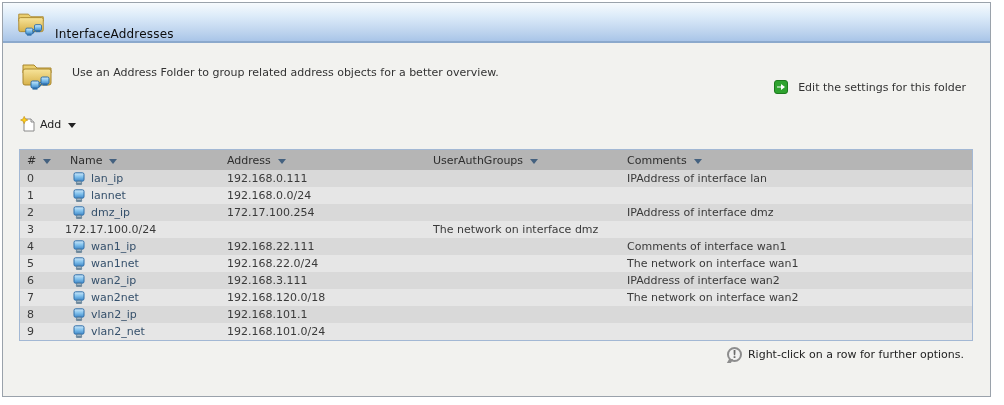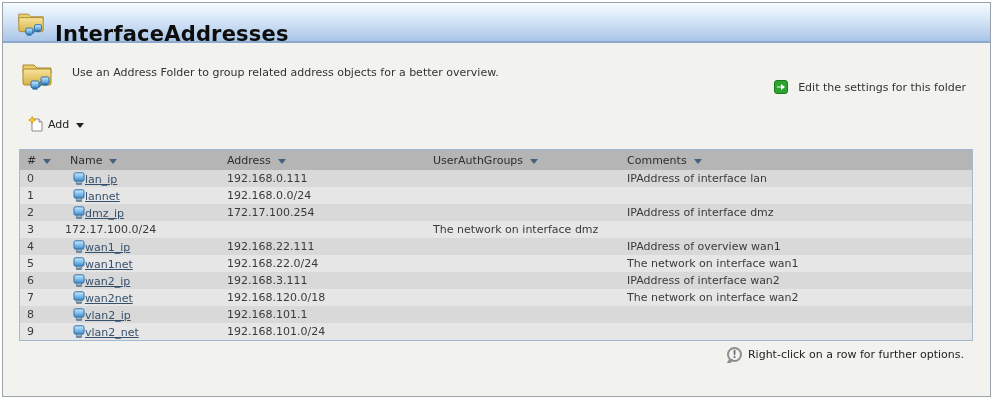--- a/index.html
+++ b/index.html
@@ -12,36 +12,36 @@
   }
 
   
   .titlebar {
     height: 40px;
     background: linear-gradient(to bottom, var(--titlebar_top) 0%, #dcebf9 35%, #bed4ee 75%, var(--titlebar_bottom) 100%);
     border-bottom: 2px solid var(--titlebar_border);
     display: flex; align-items: center; padding-left: 13px;
   }
   .titlebar .title {
-    font-size: 21px; font-weight: bold; color: #0d0d0d; margin-left: 9px; letter-spacing: 0.2px; margin-top: 24px;
+    font-size: 12px; font-weight: normal; color: #0d0d0d; margin-left: 9px; letter-spacing: 0.2px; margin-top: 24px;
   }
 
   
   .content { position: relative; width: 100%; height: 351px; font-size: 11px; color: #3a3a3a; }
 
   .intro-folder-icon { position: absolute; left: 17px; top: 15px; }
   .intro-text { position: absolute; left: 69px; top: 23px; color: #333; }
 
   .edit-link {
     position: absolute; right: 24px; top: 37px;
     display: flex; align-items: center; gap: 10px; cursor: pointer; color: #333;
   }
 
   .add-button {
-    position: absolute; left: 25px; top: 73px;
+    position: absolute; left: 17px; top: 73px;
     display: flex; align-items: center; gap: 5px; cursor: pointer; color: #222;
   }
   .caret-down {
     width: 0; height: 0; margin-left: 2px; margin-top: 2px;
     border-left: 4px solid transparent; border-right: 4px solid transparent;
     border-top: 5px solid #222;
   }
 
   
   .addr-table {
@@ -58,21 +58,21 @@
   .sort-arrow {
     width: 0; height: 0; margin-left: 7px; margin-top: 3px;
     border-left: 4px solid transparent; border-right: 4px solid transparent;
     border-top: 5px solid var(--sort_arrow);
   }
   .row { height: 17px; cursor: default; }
   .row:nth-child(odd) { background: var(--row_even); }
   .row:nth-child(even) { background: var(--row_odd); }
   .cell { white-space: nowrap; overflow: hidden; }
   .cell.num { padding-left: 7px; }
-  .cell.name { display: flex; align-items: flex-end; padding-left: 8px; color: #35506b; text-decoration: underline; }
+  .cell.name { display: flex; align-items: flex-start; gap: 6px; padding-left: 8px; color: #35506b; }
   .cell.plain { padding-left: 0; }
 
   .note {
     position: absolute; right: 26px; top: 304px;
     display: flex; align-items: center; gap: 6px; color: #222;
   }
   .note-icon {
     width: 15px; height: 15px; border-radius: 50%;
     border: 2px solid #8d8d8d; background: #f2f2f2;
     color: #6b6b6b; font-weight: bold; font-size: 10px;
@@ -234,21 +234,21 @@
     <div class="cell name">
       <span class="icon-block">
         <svg width="12" height="14" viewBox="0 0 12 14">
                   <use href="#host-ic"></use>
                 </svg>
       </span>
       <span>wan1_ip</span>
     </div>
     <div class="cell plain">192.168.22.111</div>
     <div class="cell plain"></div>
-    <div class="cell plain">IPAddress of overview wan1</div>
+    <div class="cell plain">Comments of interface wan1</div>
   </div>
           <div class="tr row">
     <div class="cell num">5</div>
     <div class="cell name">
       <span class="icon-block">
         <svg width="12" height="14" viewBox="0 0 12 14">
                   <use href="#host-ic"></use>
                 </svg>
       </span>
       <span>wan1net</span>

